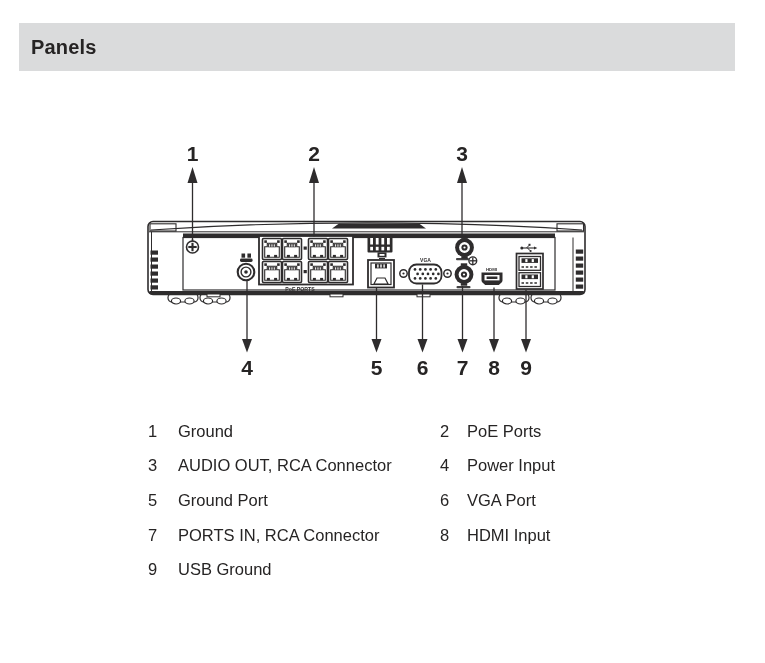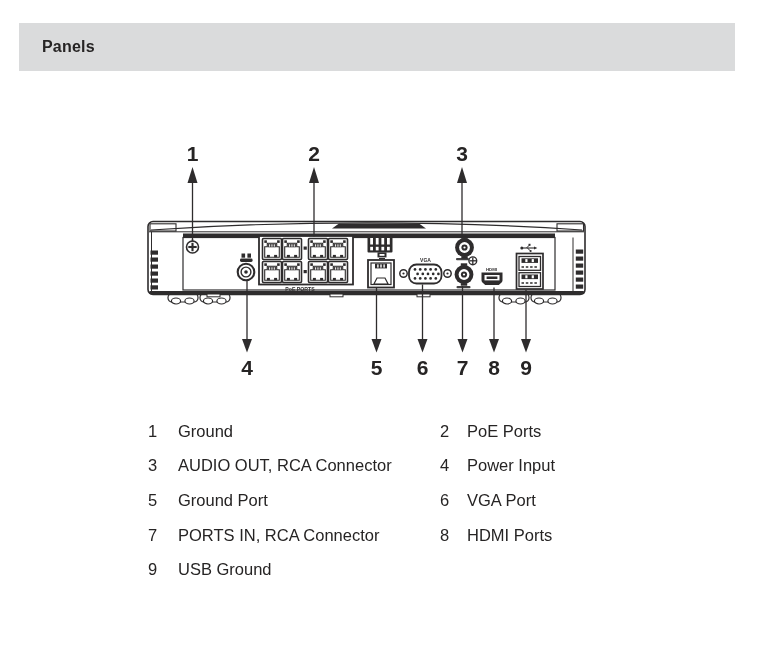--- a/index.html
+++ b/index.html
@@ -11,21 +11,21 @@
   .page{
     position:relative;width:765px;height:663px;background:#fff;overflow:hidden;
     font-family:"Liberation Sans",sans-serif;
   }
   
   .header-bar{
     position:absolute;left:19px;top:23px;width:716px;height:48px;
     background:var(--header-bg);display:flex;align-items:center;
   }
   .header-bar .title{
-    padding-left:23px;font-size:16px;font-weight:700;color:var(--text);
+    padding-left:12px;font-size:20px;font-weight:700;color:var(--text);
     letter-spacing:0.2px;
   }
   
   .diagram{position:absolute;left:0;top:130px;width:765px;height:265px;}
   .st{stroke:var(--ink);fill:#fff;}
   .ln{stroke:var(--ink);fill:none;}
   .fk{fill:var(--ink);stroke:none;}
   .callout-num{font-family:"Liberation Sans",sans-serif;font-size:21px;font-weight:700;
     fill:var(--text);text-anchor:middle;}
   .tiny-label{font-family:"Liberation Sans",sans-serif;font-weight:700;
@@ -313,21 +313,21 @@
     <span class="lbl">Power Input</span>
 
     <span class="num">5</span>
     <span class="lbl">Ground Port</span>
     <span class="num">6</span>
     <span class="lbl">VGA Port</span>
 
     <span class="num">7</span>
     <span class="lbl">PORTS IN, RCA Connector</span>
     <span class="num">8</span>
-    <span class="lbl">HDMI Ports</span>
+    <span class="lbl">HDMI Input</span>
 
     <span class="num">9</span>
     <span class="lbl">USB Ground</span>
     <span class="num"></span>
     <span class="lbl"></span>
   </div>
 
 </div>
 
 </body></html>

